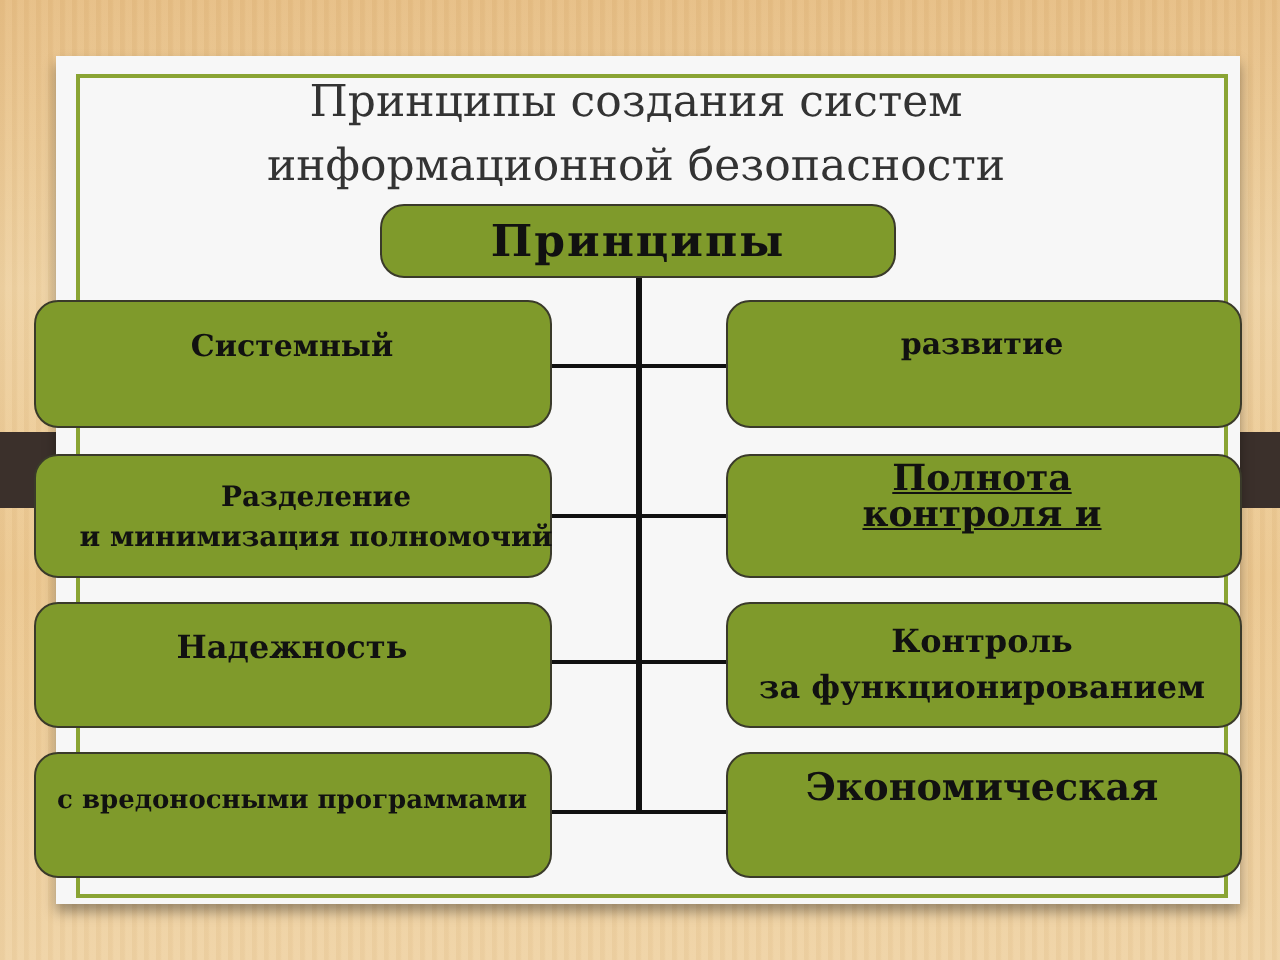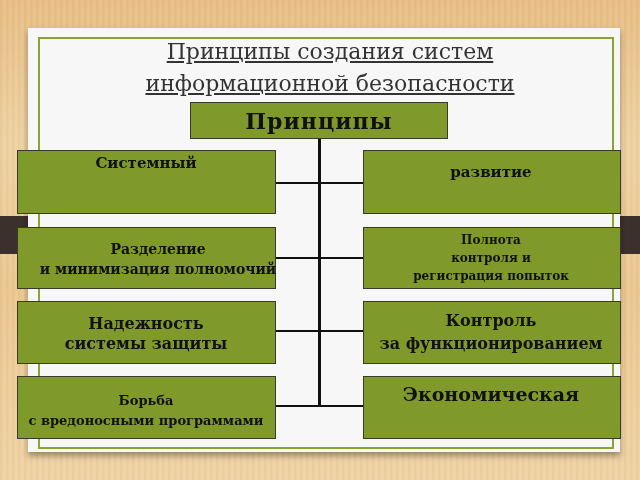--- a/index.html
+++ b/index.html
@@ -20,26 +20,26 @@
   .slide {
     position:absolute; left:28px; top:28px; width:592px; height:424px;
     background:#f7f7f7;
     box-shadow: 0 4px 6px rgba(0,0,0,0.35);
   }
   .slide-border {
     position:absolute; left:38px; top:37px; width:576px; height:412px;
     border:2px solid #8aa434; box-sizing:border-box;
   }
   .title {
-    position:absolute; left:44px; width:572px; top:36px; text-align:center;
-    color:#333; font-family:"DejaVu Serif", serif; font-size:22px; line-height:32px;text-decoration:underline;
+    position:absolute; left:32px; width:572px; top:36px; text-align:center;
+    color:#333; font-family:"DejaVu Serif", serif; font-size:22px; line-height:32px;
   }
   .box {
     position:absolute; background:#7f9a2b; border:1.5px solid #3a3a2a;
-    border-radius:0; box-sizing:border-box;
+    border-radius:12px; box-sizing:border-box;
     display:flex; align-items:center; justify-content:center;
   }
   .label {
     position:absolute; text-align:center; font-weight:bold; color:#111;
     font-family:"DejaVu Serif", serif; white-space:nowrap;
     transform:translateX(-50%);
   }
   .vline { position:absolute; background:#111; width:3px; }
   .hline { position:absolute; background:#111; height:2px; }
 </style>
@@ -71,43 +71,40 @@
 <div class="box" style="left:17px; top:150px; width:259px; height:64px;"></div>
 <div class="box" style="left:17px; top:227px; width:259px; height:62px;"></div>
 <div class="box" style="left:17px; top:301px; width:259px; height:63px;"></div>
 <div class="box" style="left:17px; top:376px; width:259px; height:63px;"></div>
 
 <div class="box" style="left:363px; top:150px; width:258px; height:64px;"></div>
 <div class="box" style="left:363px; top:227px; width:258px; height:62px;"></div>
 <div class="box" style="left:363px; top:301px; width:258px; height:63px;"></div>
 <div class="box" style="left:363px; top:376px; width:258px; height:63px;"></div>
 
-<div class="label" style="left:146px; top:154px; font-size:15px; line-height:19px;">
+<div class="label" style="left:146px; top:164px; font-size:15px; line-height:19px;">
   <div>Системный</div>
 </div>
 <div class="label" style="left:158px; top:239px; font-size:14px; line-height:20px;">
   <div>Разделение</div>
   <div>и минимизация полномочий</div>
 </div>
 <div class="label" style="left:146px; top:314px; font-size:16px; line-height:20px;">
   <div>Надежность</div>
-  <div>системы защиты</div>
 </div>
 <div class="label" style="left:146px; top:391px; font-size:13px; line-height:20px;">
-  <div>Борьба</div>
   <div>с вредоносными программами</div>
 </div>
 
 <div class="label" style="left:491px; top:162px; font-size:15px; line-height:20px;">
   <div>развитие</div>
 </div>
-<div class="label" style="left:491px; top:231px; font-size:12px; line-height:18px;">
+<div class="label" style="left:491px; top:231px; font-size:18px; line-height:18px;text-decoration:underline;">
   <div>Полнота</div>
   <div>контроля и</div>
-  <div>регистрация попыток</div>
 </div>
 <div class="label" style="left:491px; top:309px; font-size:16px; line-height:23px;">
   <div>Контроль</div>
   <div>за функционированием</div>
 </div>
 <div class="label" style="left:491px; top:382px; font-size:19px; line-height:25px;text-align:right;">
   <div>Экономическая</div>
 </div>
 
 </body></html>

